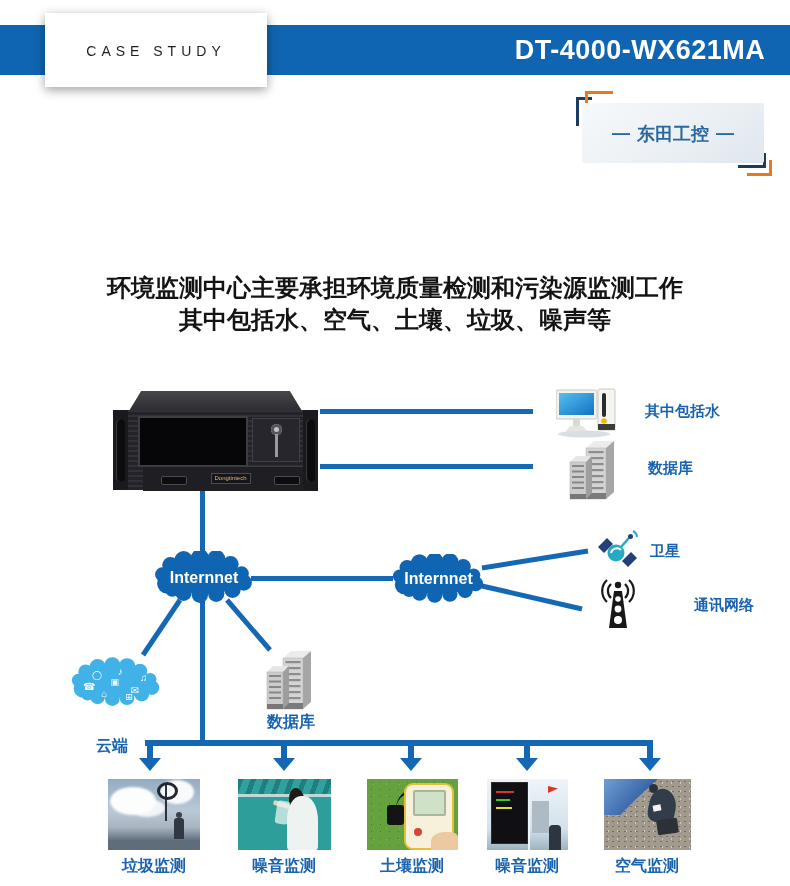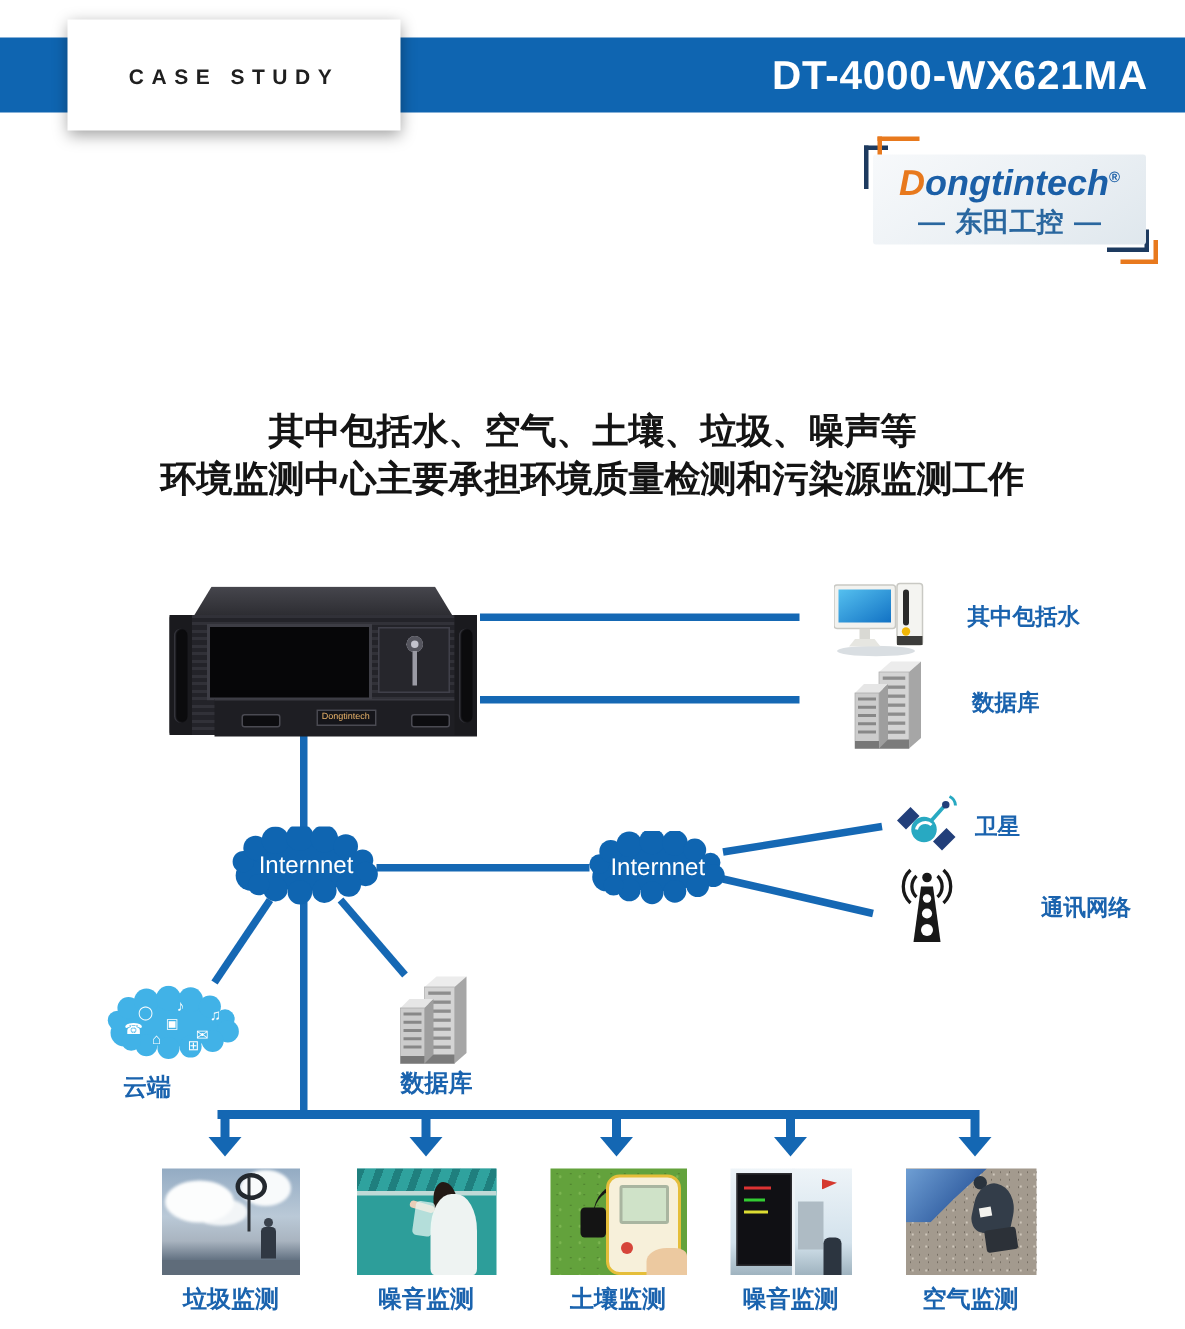--- a/index.html
+++ b/index.html
@@ -5,21 +5,21 @@
   html,body{margin:0;padding:0;background:#fff;}
   body{font-family:"Liberation Sans","DejaVu Sans",sans-serif;}
   #stage{position:relative;width:790px;height:886px;background:#fff;overflow:hidden;}
   .abs{position:absolute;}
 
   
   .top-bar{left:0;top:25px;width:790px;height:50px;background:#0f65b1;}
   .badge{left:45px;top:13px;width:222px;height:74px;background:#fff;box-shadow:0 3px 10px rgba(0,0,0,.38);
          display:flex;flex-direction:column;align-items:center;justify-content:center;z-index:3;}
   .badge-title{font-size:36px;font-weight:bold;color:#171717;letter-spacing:3px;line-height:40px;}
-  .badge-sub{font-size:14px;font-weight:bold;color:#1f1f1f;letter-spacing:5px;margin-top:2px;}
+  .badge-sub{font-size:14px;font-weight:normal;color:#1f1f1f;letter-spacing:5px;margin-top:2px;}
   .model{left:480px;top:25px;width:320px;height:50px;line-height:50px;text-align:center;
          color:#fff;font-size:27px;font-weight:bold;letter-spacing:.5px;}
 
   
   .logo-box{left:582px;top:103px;width:182px;height:60px;background:linear-gradient(145deg,#f7f9fb 0%,#ebf0f4 55%,#dfe7ed 100%);
             display:flex;flex-direction:column;align-items:center;justify-content:center;border-radius:2px;z-index:2;}
   .logo-brand{font-size:24px;font-weight:bold;font-style:italic;color:#1b5fa7;line-height:25px;white-space:nowrap;}
   .logo-brand .d{color:#e8791d;}
   .logo-reg{font-size:10px;vertical-align:super;font-style:normal;}
   .logo-cn{margin-top:1px;font-size:18px;font-weight:bold;color:#2a679f;display:flex;align-items:center;gap:7px;white-space:nowrap;}
@@ -60,40 +60,40 @@
   .strip{position:absolute;left:15px;top:56px;width:175px;height:24px;background:#1e1e23;border-top:1px solid #3a3a42;}
   .latch{position:absolute;top:9px;width:24px;height:7px;background:#0d0d10;border:1px solid #4a4a52;border-radius:2px;}
   .latch.l{left:18px;} .latch.r{right:18px;}
   .dev-logo{position:absolute;left:50%;top:6px;transform:translateX(-50%);background:#15151a;border:1px solid #4a4a52;
             color:#e9b36a;font-size:6px;line-height:9px;padding:0 3px;white-space:nowrap;}
 
   
   .cloud{color:#fff;}
   .cloud svg{position:absolute;left:0;top:0;width:100%;height:100%;}
   .cloud-label{position:absolute;left:0;top:0;width:100%;height:100%;display:flex;align-items:center;justify-content:center;
-               font-size:16px;font-weight:normal;}
+               font-size:16px;font-weight:bold;}
   .cloud-left{left:153px;top:551px;width:102px;height:53px;}
   .cloud-right{left:391px;top:554px;width:95px;height:50px;}
 
   
   .blue-label{color:#1a63ae;font-weight:bold;font-size:15px;white-space:nowrap;}
   .pc-icon{left:556px;top:388px;width:64px;height:50px;}
   .srv-icon-right{left:566px;top:436px;width:54px;height:64px;}
   .sat-icon{left:596px;top:528px;width:44px;height:44px;}
   .ant-icon{left:598px;top:578px;width:40px;height:50px;}
   .lbl-center{left:645px;top:402px;}
   .lbl-db-right{left:648px;top:459px;}
   .lbl-sat{left:650px;top:542px;}
   .lbl-net{left:647px;top:596px;margin-left:47px;}
 
   .cloudapps{left:70px;top:657px;width:92px;height:52px;}
   .cloudapps svg{position:absolute;left:0;top:0;width:100%;height:100%;}
   .mini{position:absolute;color:#fff;line-height:1;}
   .srv-icon-bottom{left:263px;top:646px;width:54px;height:64px;}
-  .lbl-cloud{left:82px;top:715px;width:60px;text-align:left;font-size:16px;}
+  .lbl-cloud{left:82px;top:736px;width:60px;text-align:center;font-size:16px;}
   .lbl-db-bottom{left:256px;top:712px;width:70px;text-align:center;font-size:16px;}
 
   
   .dist-bar{left:145px;top:740px;width:508px;height:6px;background:#1467b3;}
   .arrow{position:absolute;top:746px;width:22px;}
   .arrow .stub{position:absolute;left:8px;top:0;width:6px;height:14px;background:#1467b3;}
   .arrow .head{position:absolute;left:0;top:12px;width:0;height:0;
                border-left:11px solid transparent;border-right:11px solid transparent;border-top:13px solid #1467b3;}
 
   
@@ -150,33 +150,32 @@
 
   <div class="abs top-bar"></div>
   <div class="abs badge">
     <div class="badge-sub">CASE STUDY</div>
   </div>
   <div class="abs model">DT-4000-WX621MA</div>
 
   <div class="abs br br-tl-n"></div>
   <div class="abs br br-tl-o"></div>
   <div class="abs logo-box">
-    <div class="logo-brand"><span class="d">D</span><span>ongtintech</span><span class="logo-reg">®</span></div>
     <div class="logo-cn">
       <span>—</span>
       <span>东田工控</span>
       <span>—</span>
     </div>
   </div>
   <div class="abs br br-br-n"></div>
   <div class="abs br br-br-o"></div>
 
   <div class="abs intro">
+    <div>环境监测中心主要承担环境质量检测和污染源监测工作</div>
     <div>其中包括水、空气、土壤、垃圾、噪声等</div>
-    <div>环境监测中心主要承担环境质量检测和污染源监测工作</div>
   </div>
 
   <div class="abs blue-line lineA"></div>
   <div class="abs blue-line lineB"></div>
   <div class="abs blue-line vert1"></div>
   <div class="abs blue-line linkH"></div>
   <div class="abs blue-line vert2"></div>
   <svg id="diag-lines" class="abs" viewBox="0 0 790 886">
     <line x1="180" y1="600" x2="143" y2="655" stroke="#1568b4" stroke-width="5"></line>
     <line x1="227" y1="600" x2="270" y2="650" stroke="#1568b4" stroke-width="5"></line>

